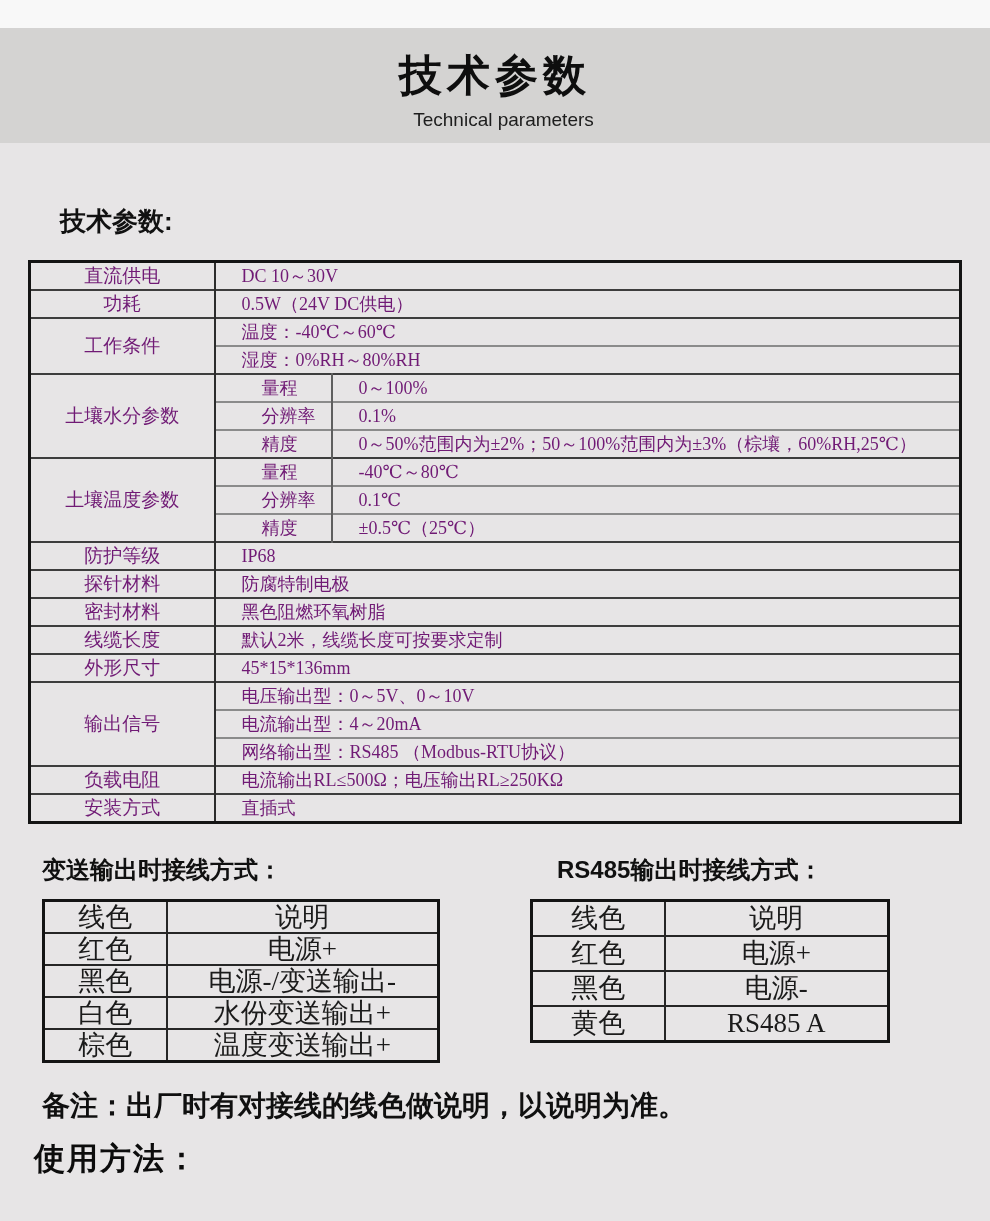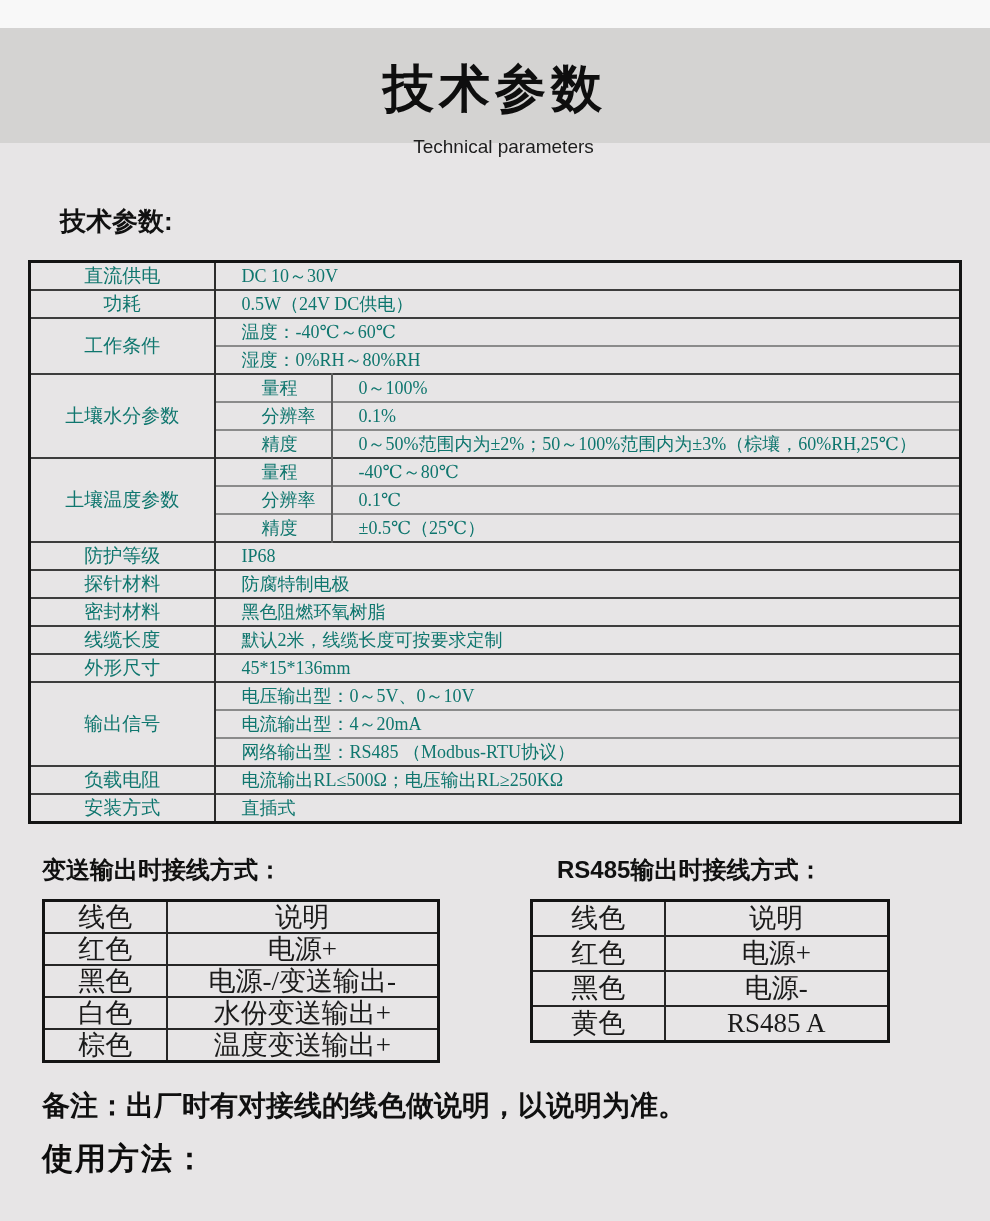--- a/index.html
+++ b/index.html
@@ -2,52 +2,52 @@
 <html><head>
 <meta charset="utf-8">
 <style>
   html,body{margin:0;padding:0;background:#e7e5e6;}
   .page{position:relative;width:990px;height:1221px;background:#e7e5e6;overflow:hidden;
         font-family:"Liberation Sans","DejaVu Sans",sans-serif;color:#161616;}
 
   
   .top-strip{position:absolute;left:0;top:0;width:990px;height:28px;background:#f8f8f8;}
   .band{position:absolute;left:0;top:28px;width:990px;height:115px;background:#d4d3d2;text-align:center;}
-  .band-title{margin:12px;padding-top:15px;font-size:51px;font-weight:bold;letter-spacing:5px;color:#0e0e0e;}
+  .band-title{margin:4px;padding-top:15px;font-size:43px;font-weight:bold;letter-spacing:5px;color:#0e0e0e;}
   .band-sub{margin:2px 0 0 17px;font-size:19px;font-weight:normal;color:#1d1d1d;letter-spacing:0px;}
 
   .section-heading{position:absolute;left:60px;top:204px;font-size:26px;font-weight:bold;color:#111;}
 
   
   table{border-collapse:collapse;}
   .spec-table{position:absolute;left:28px;top:260px;width:934px;table-layout:fixed;
               border:3px solid #141414;
               font-family:"Liberation Serif","DejaVu Serif",serif;}
   .spec-table td{height:26px;line-height:26px;padding:0;overflow:hidden;white-space:nowrap;
-                 border-top:2px solid #8b8b8b;color:#0f766e;}
+                 border-top:2px solid #8b8b8b;color:#701a75;}
   .spec-table tr.group-start td{border-top-color:#3d3d3d;}
   .spec-table td.label{text-align:center;border-right:2px solid #2c2c2c;font-size:19px;}
   .spec-table td.sub{padding-left:46px;border-right:2px solid #5f5f5f;font-size:18px;}
   .spec-table td.val{padding-left:26px;font-size:18px;}
 
   
   .wiring-section{position:absolute;}
   .wiring-left{left:42px;top:854px;width:398px;}
   .wiring-right{left:530px;top:854px;width:360px;}
   .wiring-heading{font-size:24px;font-weight:bold;color:#101010;margin:0 0 13px 0;}
   .wiring-right .wiring-heading{margin-left:27px;}
   .wiring-table{width:100%;border:3px solid #141414;table-layout:fixed;
                 font-family:"Liberation Serif","DejaVu Serif",serif;}
   .wiring-table td{border:2px solid #262626;text-align:center;padding:0;overflow:hidden;
                    white-space:nowrap;font-size:27px;color:#1b1b1b;}
   .wiring-left .wiring-table td{height:30px;line-height:30px;}
   .wiring-right .wiring-table td{height:33px;line-height:33px;}
 
   .note{position:absolute;left:42px;top:1087px;font-size:28px;font-weight:bold;color:#101010;}
-  .usage-heading{position:absolute;left:42px;top:1138px;font-size:31px;font-weight:bold;
+  .usage-heading{position:absolute;left:34px;top:1138px;font-size:31px;font-weight:bold;
                  letter-spacing:2px;color:#0c0c0c;}
 </style>
 </head>
 <body>
 
 <div class="page">
 
   <div class="top-strip"></div>
 
   <div class="band">

